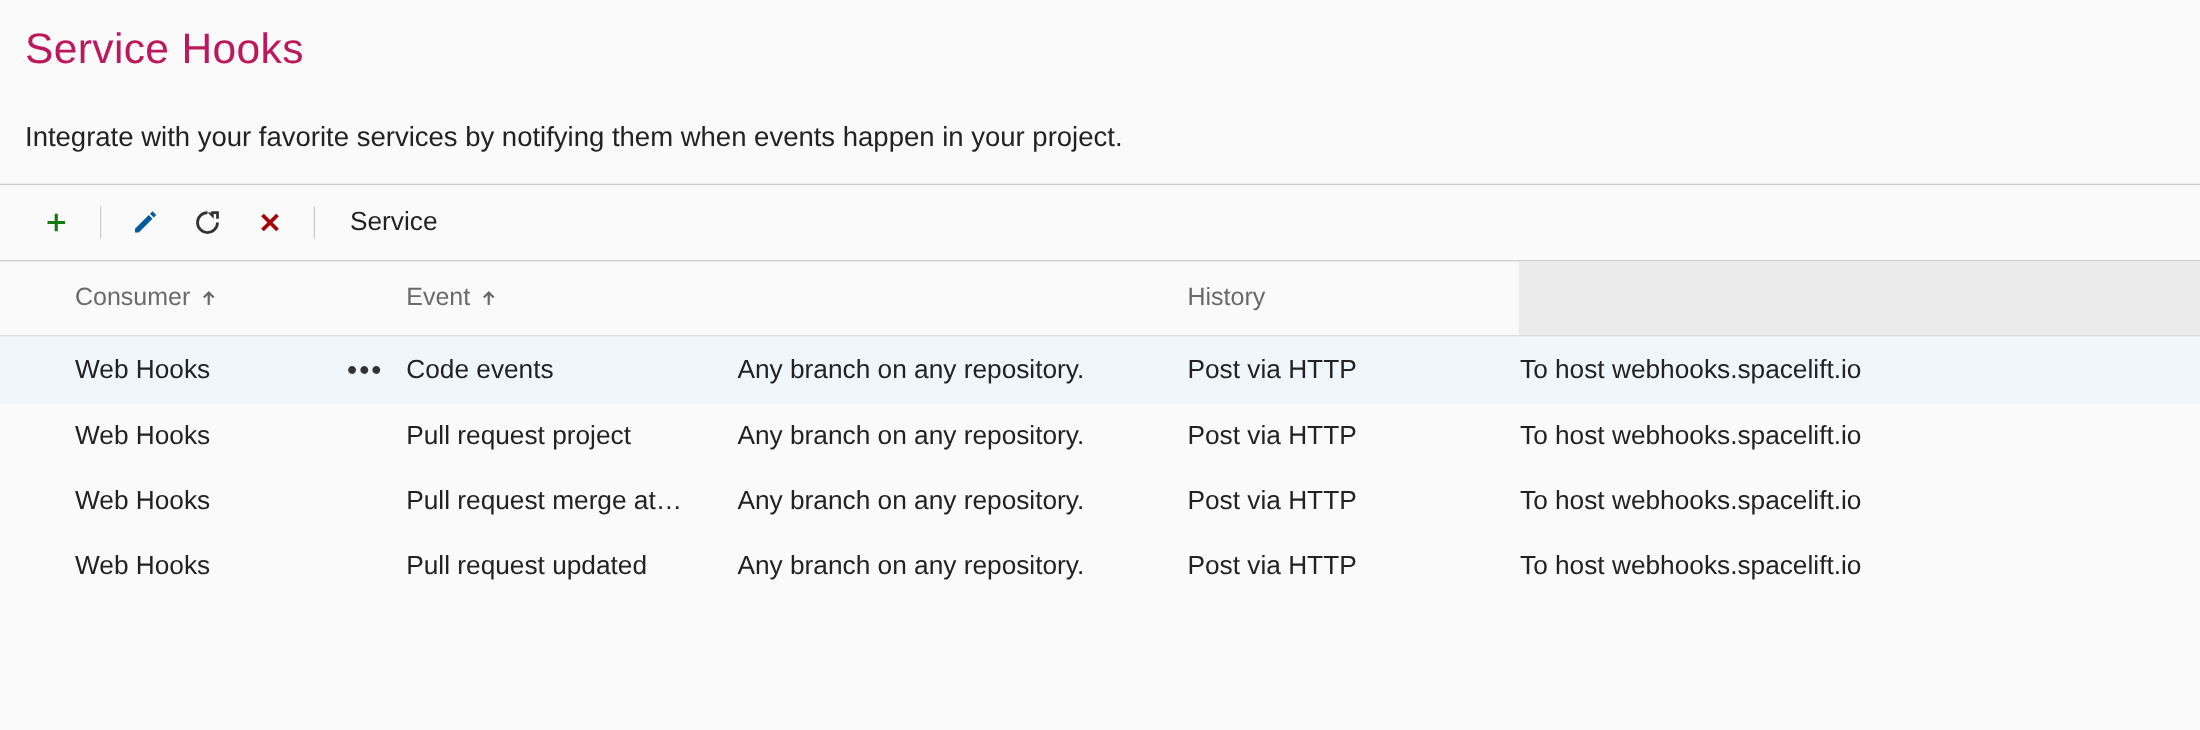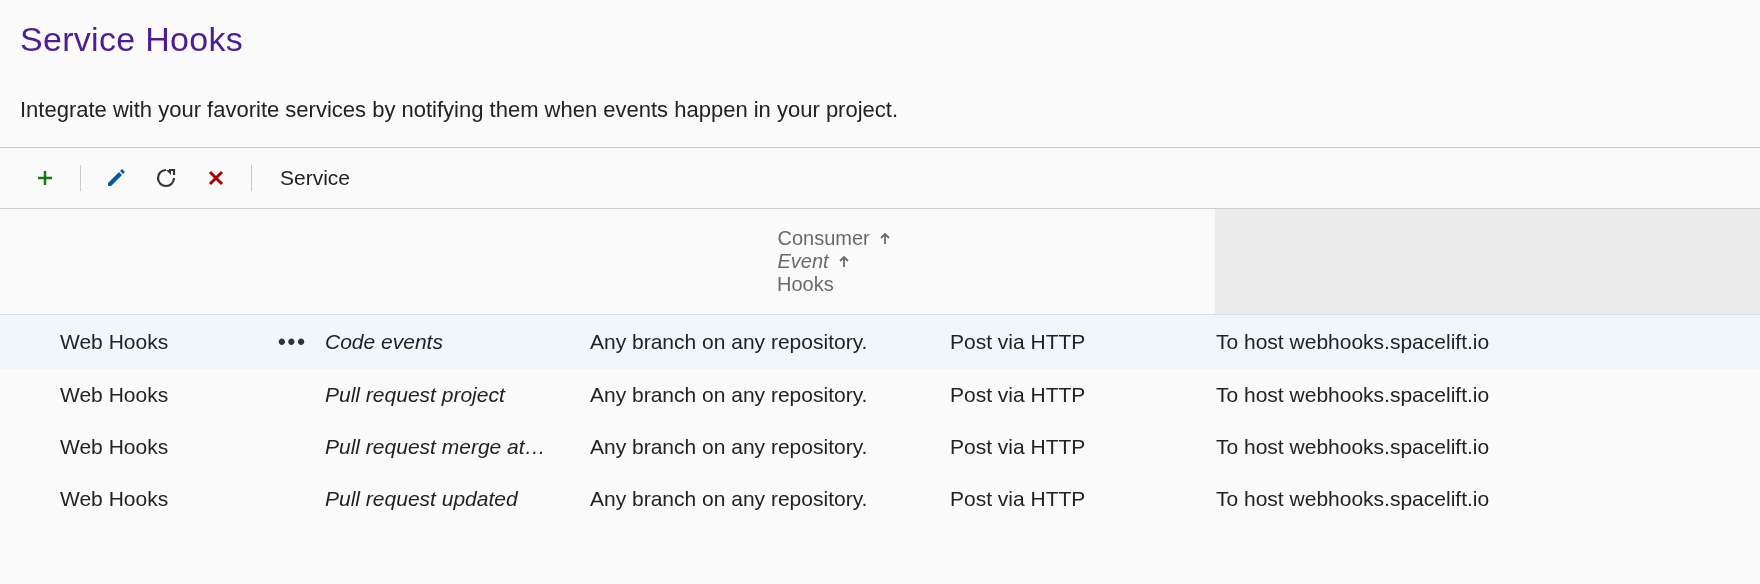--- a/index.html
+++ b/index.html
@@ -11,21 +11,21 @@
       font-family: -apple-system, BlinkMacSystemFont, "Segoe UI", Helvetica, Arial, sans-serif;
       background: #fafafa;
       color: #333;
       width: 1760px;
       height: 584px;
       overflow: hidden;
     }
     .page-title {
       font-size: 34px;
       font-weight: 300;
-      color: #4c1d95;
+      color: #be185d;
       padding: 20px 32px 10px 20px;
       letter-spacing: 0.3px;
     }
     .page-description {
       font-size: 22px;
       color: #222;
       padding: 28px 20px 24px 20px;
       font-weight: 400;
     }
     .toolbar {
@@ -57,28 +57,27 @@
       cursor: pointer;
     }
     .table {
       width: 100%;
     }
     .table-header {
       display: flex;
       align-items: center;
       padding: 18px 0 18px 60px;
       border-bottom: 1px solid #ddd;
-      flex-direction: column;
     }
     .col {
       display: flex;
       align-items: center;
     }
     .col-consumer { width: 265px; }
-    .col-event { width: 265px; font-style: italic; }
+    .col-event { width: 265px; }
     .col-filter { width: 360px; }
     .col-action { width: 266px; }
     .col-url { flex: 1; }
     .header-label {
       font-size: 20px;
       color: #6a6a6a;
       font-weight: 400;
     }
     .sort-arrow {
       margin-left: 8px;
@@ -179,21 +178,21 @@
       <div class="col col-event">
         <span class="header-label">Event</span>
         <span class="sort-arrow">
           <svg width="14" height="14" viewBox="0 0 14 14">
               <path d="M7 2 L7 12 M3 6 L7 2 L11 6" stroke="#6a6a6a" stroke-width="1.8" fill="none"></path>
             </svg>
         </span>
       </div>
       <div class="col col-filter"></div>
       <div class="col col-action">
-        <span class="header-label">Hooks</span>
+        <span class="header-label">History</span>
       </div>
       <div class="col col-url"></div>
     </div>
   </div>
   <div id="table-body">
       <div class="table-row selected">
         <div class="consumer-cell">
           <span>Web Hooks</span>
           <span class="more-dots">•••</span>
         </div>

